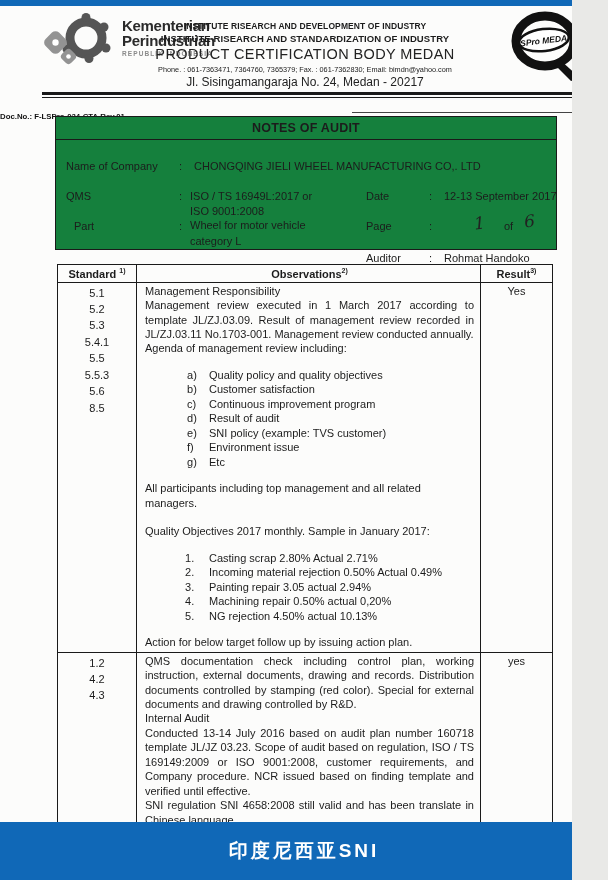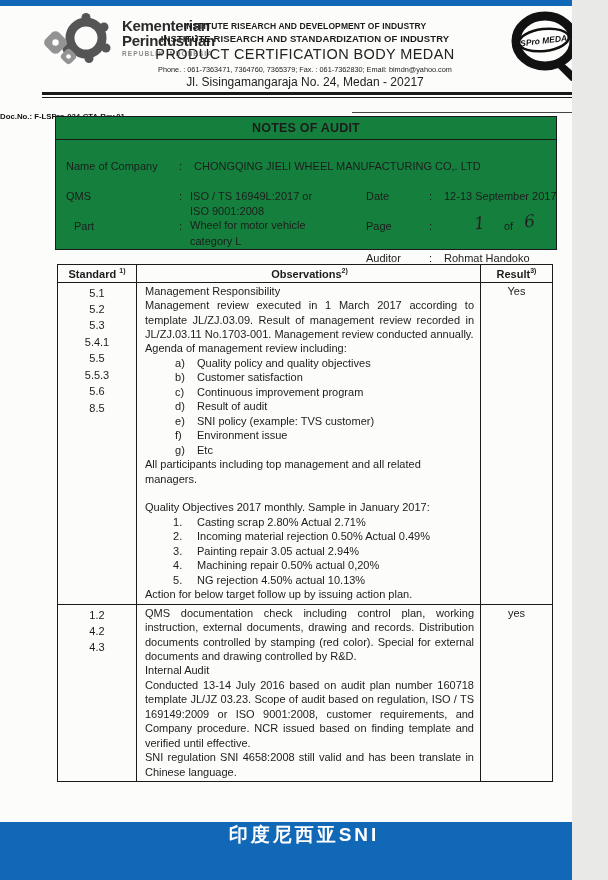--- a/index.html
+++ b/index.html
@@ -41,30 +41,30 @@
   .c-res{flex:1;text-align:center;}
   .t-head{font-weight:bold;}
   .t-head .c-std,.t-head .c-obs,.t-head .c-res{padding-top:2px;padding-bottom:2px;}
   .t-head .c-obs{text-align:center;}
   sup{font-size:7px;}
   .std-num{line-height:16.4px;}
   .std-col{padding-top:2px;}
   .res-val{padding-top:2px;}
   .obs-line{line-height:14.45px;}
   .obs-just{line-height:14.45px;text-align:justify;}
-  ol.lettered,ol.numbered{margin:0;padding:0;list-style:none;counter-reset:it;}
+  ol.lettered,ol.numbered{margin:12px;padding:0;list-style:none;counter-reset:it;}
   ol.lettered li,ol.numbered li{position:relative;padding-left:52px;line-height:14.45px;counter-increment:it;}
   ol.lettered li::before{content:counter(it,lower-alpha) ")";position:absolute;left:30px;}
   ol.numbered li::before{content:counter(it) ".";position:absolute;left:28px;}
   .spacer-line{height:14.45px;}
 
   .issued{position:absolute;left:60px;top:782px;font-family:"DejaVu Serif",serif;font-size:10px;color:#222;margin-top:40px;}
   .issued sup{font-size:6.5px;}
 
-  .banner{position:absolute;left:0;top:822px;width:608px;height:58px;background:#1068b7;display:flex;align-items:flex-start;justify-content:center;}
+  .banner{position:absolute;left:0;top:822px;width:608px;height:58px;background:#1068b7;display:flex;align-items:center;justify-content:center;}
   .banner-text{color:#ffffff;font-size:19px;font-weight:bold;letter-spacing:3px;font-family:"Liberation Sans",sans-serif;}
 </style>
 </head>
 <body>
 
 <div class="page">
   <div class="top-bar"></div>
 
   <div class="gear-logo">
     <svg width="76" height="54" viewBox="0 0 76 54">

